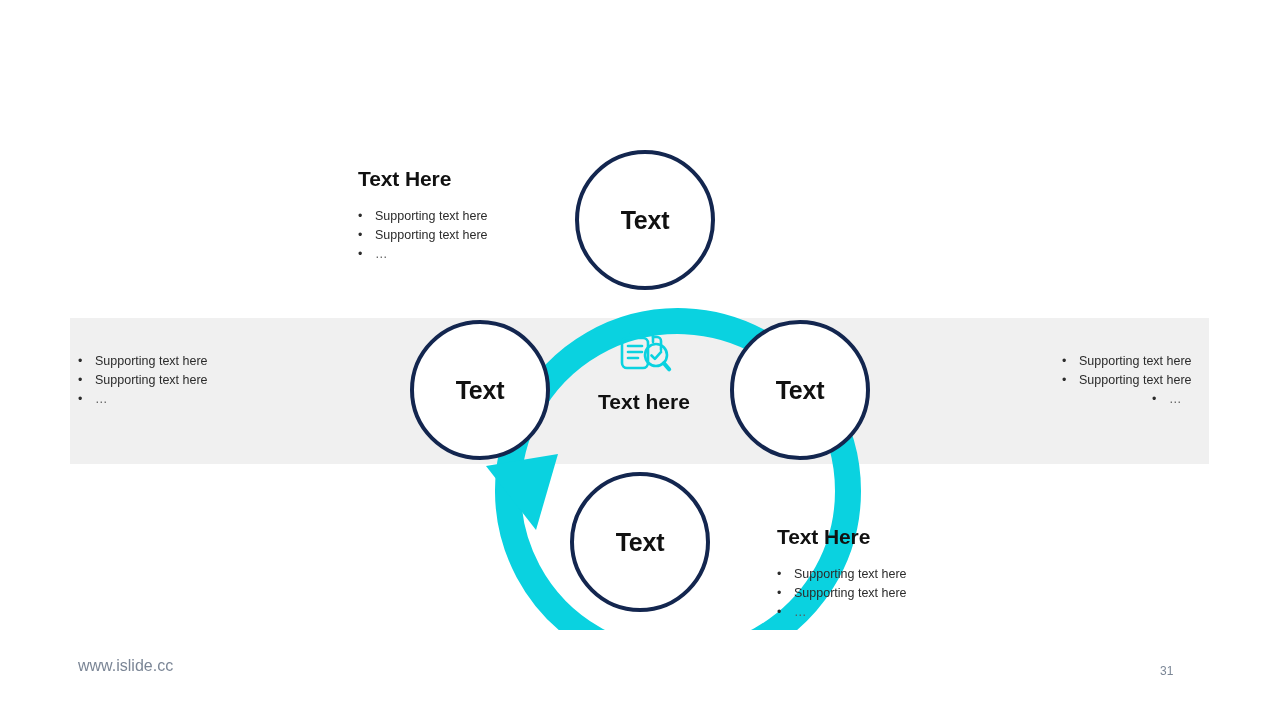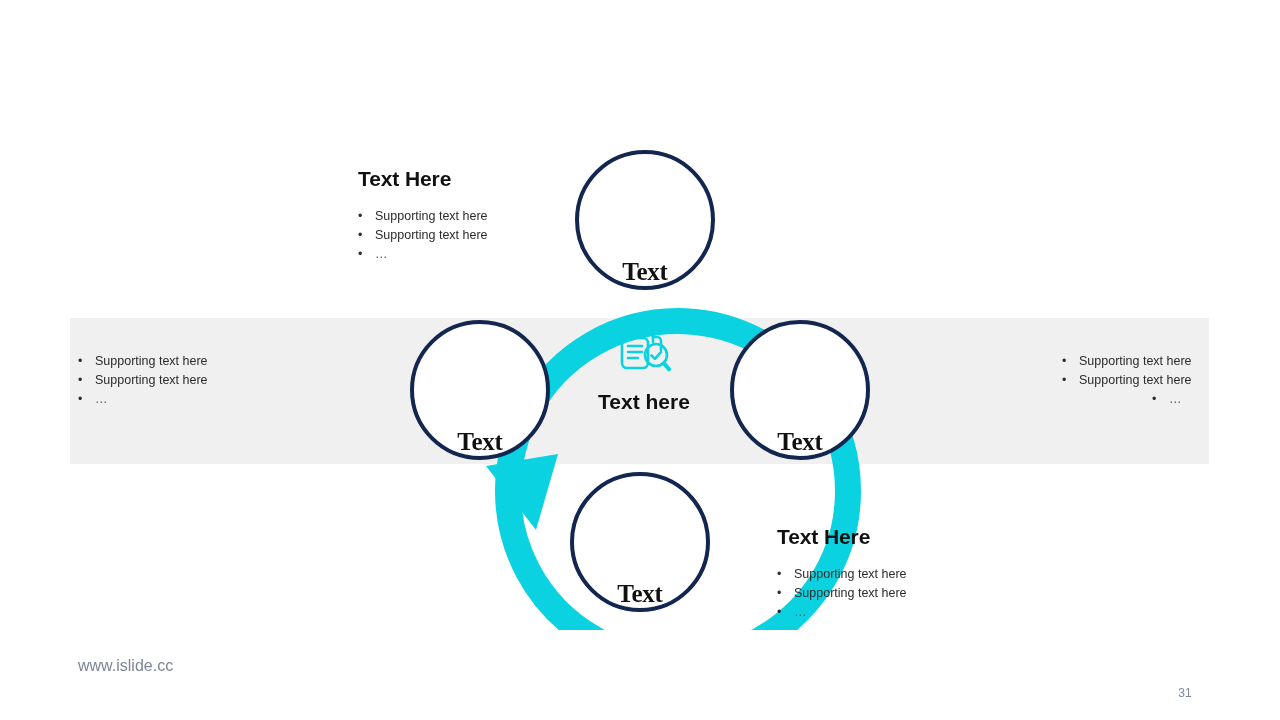--- a/index.html
+++ b/index.html
@@ -45,23 +45,22 @@
   
   .node {
     position: absolute;
     width: 140px;
     height: 140px;
     border-radius: 50%;
     background: #ffffff;
     border: 4px solid #13264f;
     box-sizing: border-box;
     display: flex;
-    align-items: flex-end;
+    align-items: center;
     justify-content: center;
-    font-family: Liberation Serif, serif;
   }
   .node-label {
     font-size: 25px;
     font-weight: bold;
     color: #111111;
     letter-spacing: -0.2px;
   }
   .node-top    { left: 575px; top: 150px; }
   .node-right  { left: 730px; top: 320px; }
   .node-bottom { left: 570px; top: 472px; }
@@ -129,23 +128,23 @@
   .footer-url {
     position: absolute;
     left: 78px;
     top: 657px;
     font-size: 16px;
     color: #7b8696;
   }
   .footer-page {
     position: absolute;
     left: 1160px;
-    top: 686px;
+    top: 664px;
     width: 50px;
-    text-align: center;
+    text-align: left;
     font-size: 12px;
     color: #7b8696;
   }
 </style>
 </head>
 <body>
 
 <div class="slide">
 
   <div class="band"></div>

